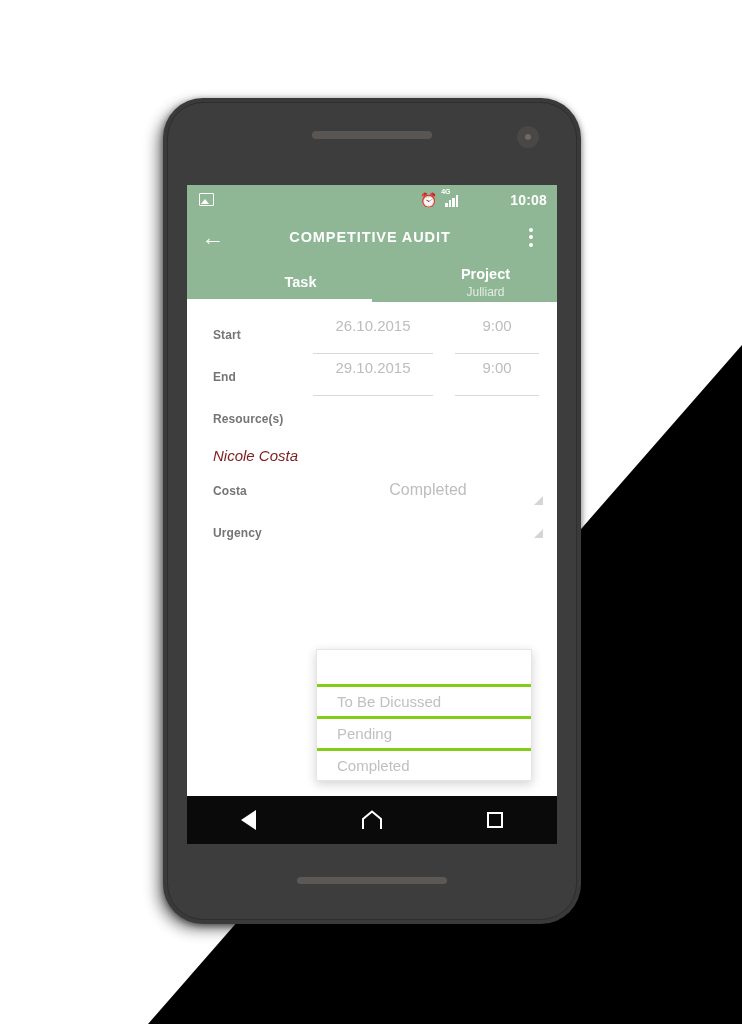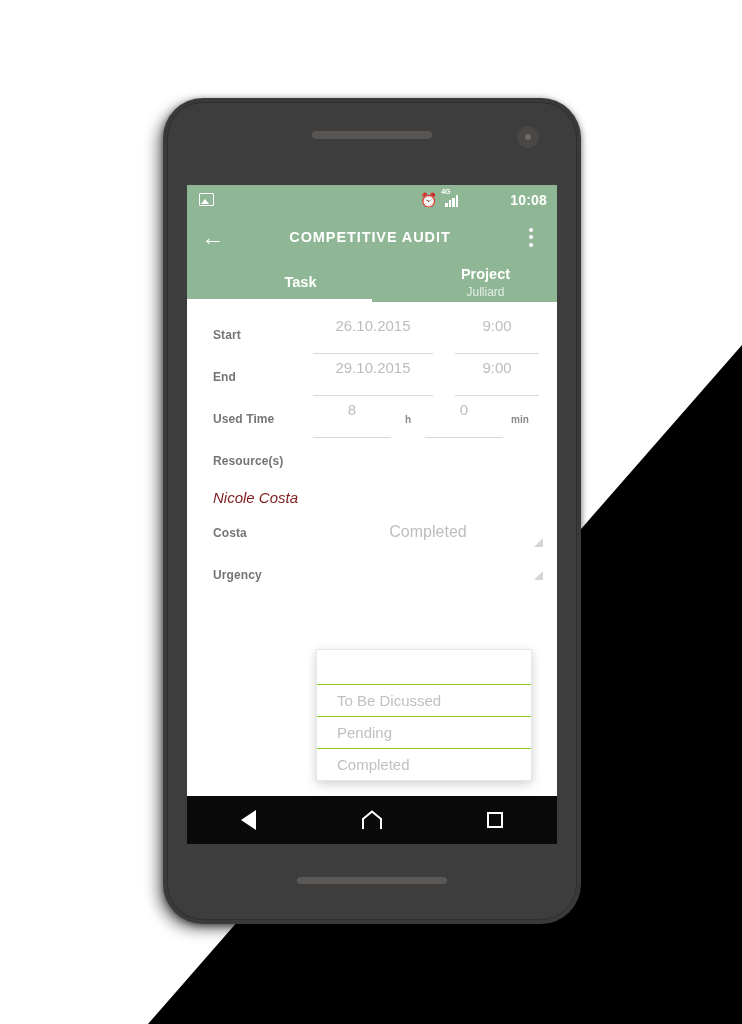--- a/index.html
+++ b/index.html
@@ -333,21 +333,21 @@
     box-shadow: 0 3px 10px rgba(0,0,0,0.18);
     z-index: 20;
   }
   .dd-item {
     height: 32px;
     display: flex;
     align-items: center;
     padding: 0 20px;
     font-size: 15px;
     color: #c0c0c0;
-    border-top: 1px solid #84cc16;
+    border-top: 3px solid #84cc16;
     cursor: pointer;
   }
   .dd-item.blank { height: 34px; border-top: none; }
 
   
   .nav-bar {
     height: 48px;
     background: #0a0a0a;
     display: flex;
     align-items: center;
@@ -434,27 +434,20 @@
         <span class="field date">26.10.2015</span>
         <span class="field time">9:00</span>
       </div>
 
       <div class="row">
         <span class="row-label">End</span>
         <span class="field date">29.10.2015</span>
         <span class="field time">9:00</span>
       </div>
 
-      <div class="row">
-        <span class="row-label">Used Time</span>
-        <span class="field num">8</span>
-        <span class="unit">h</span>
-        <span class="field num">0</span>
-        <span class="unit">min</span>
-      </div>
 
       <div class="row">
         <span class="row-label">Resource(s)</span>
       </div>
       <div class="resource-name">Nicole Costa</div>
 
       <div class="spinner-row">
         <span class="row-label">Costa</span>
         <span class="spinner">
           <span>Completed</span>

